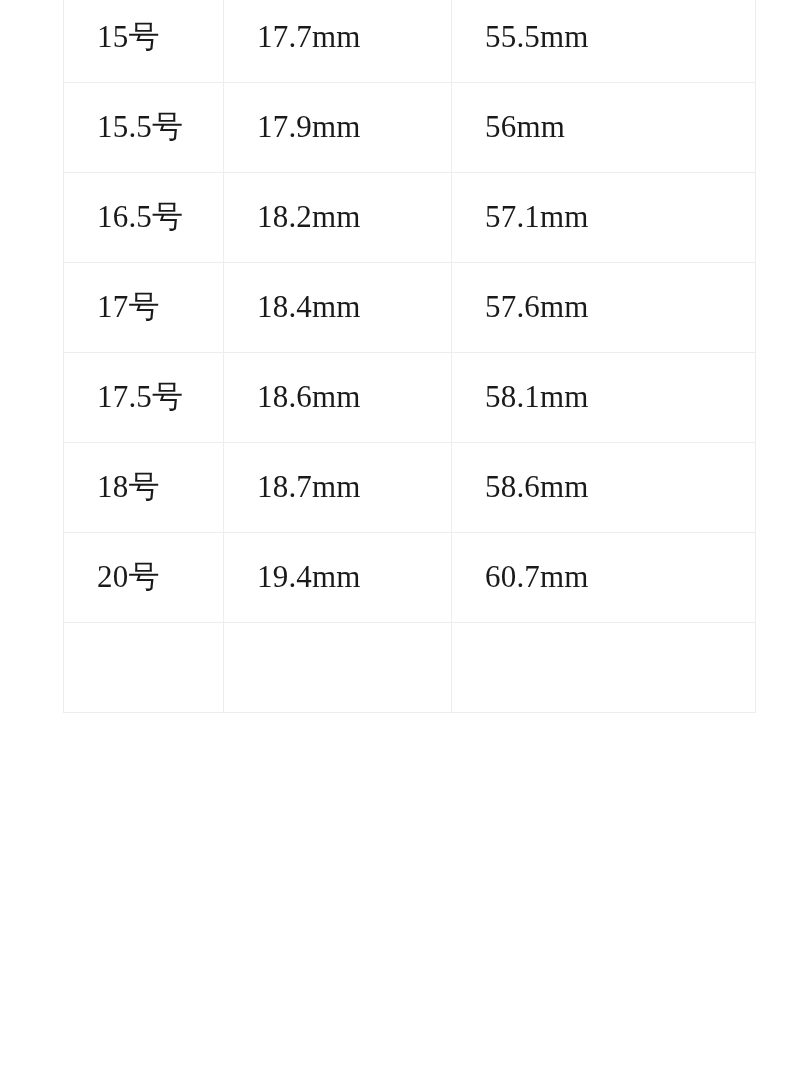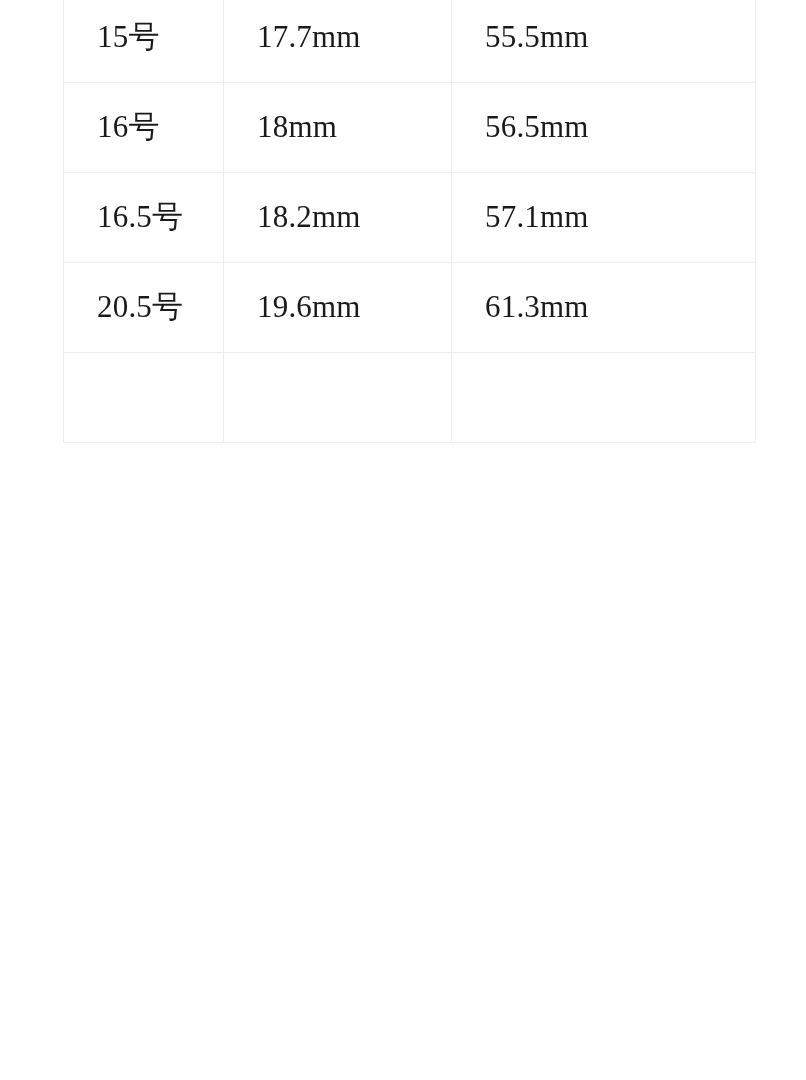--- a/index.html
+++ b/index.html
@@ -75,45 +75,60 @@
         <col class="c-circ">
       </colgroup>
       <tbody>
 
         <tr>
           <td>15号</td>
           <td>17.7mm</td>
           <td>55.5mm</td>
         </tr>
 
+        <tr>
+          <td>15.5号</td>
+          <td>17.9mm</td>
+          <td>56mm</td>
+        </tr>
 
-        <tr>
-          <td>16号</td>
-          <td>18mm</td>
-          <td>56.5mm</td>
-        </tr>
 
         <tr>
           <td>16.5号</td>
           <td>18.2mm</td>
           <td>57.1mm</td>
         </tr>
 
+        <tr>
+          <td>17号</td>
+          <td>18.4mm</td>
+          <td>57.6mm</td>
+        </tr>
 
+        <tr>
+          <td>17.5号</td>
+          <td>18.6mm</td>
+          <td>58.1mm</td>
+        </tr>
 
-
+        <tr>
+          <td>18号</td>
+          <td>18.7mm</td>
+          <td>58.6mm</td>
+        </tr>
 
 
 
 
         <tr>
-          <td>20.5号</td>
-          <td>19.6mm</td>
-          <td>61.3mm</td>
+          <td>20号</td>
+          <td>19.4mm</td>
+          <td>60.7mm</td>
         </tr>
+
 
         <tr>
           <td></td>
           <td></td>
           <td></td>
         </tr>
 
       </tbody>
     </table>
 

